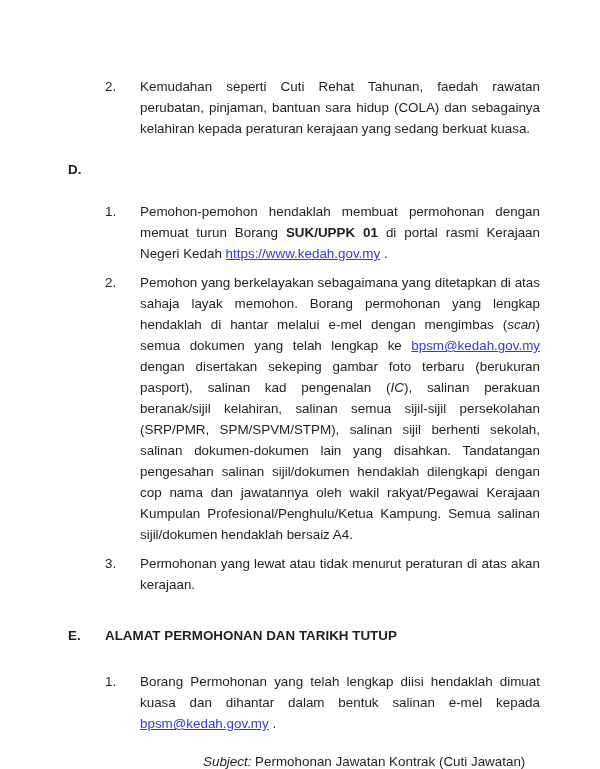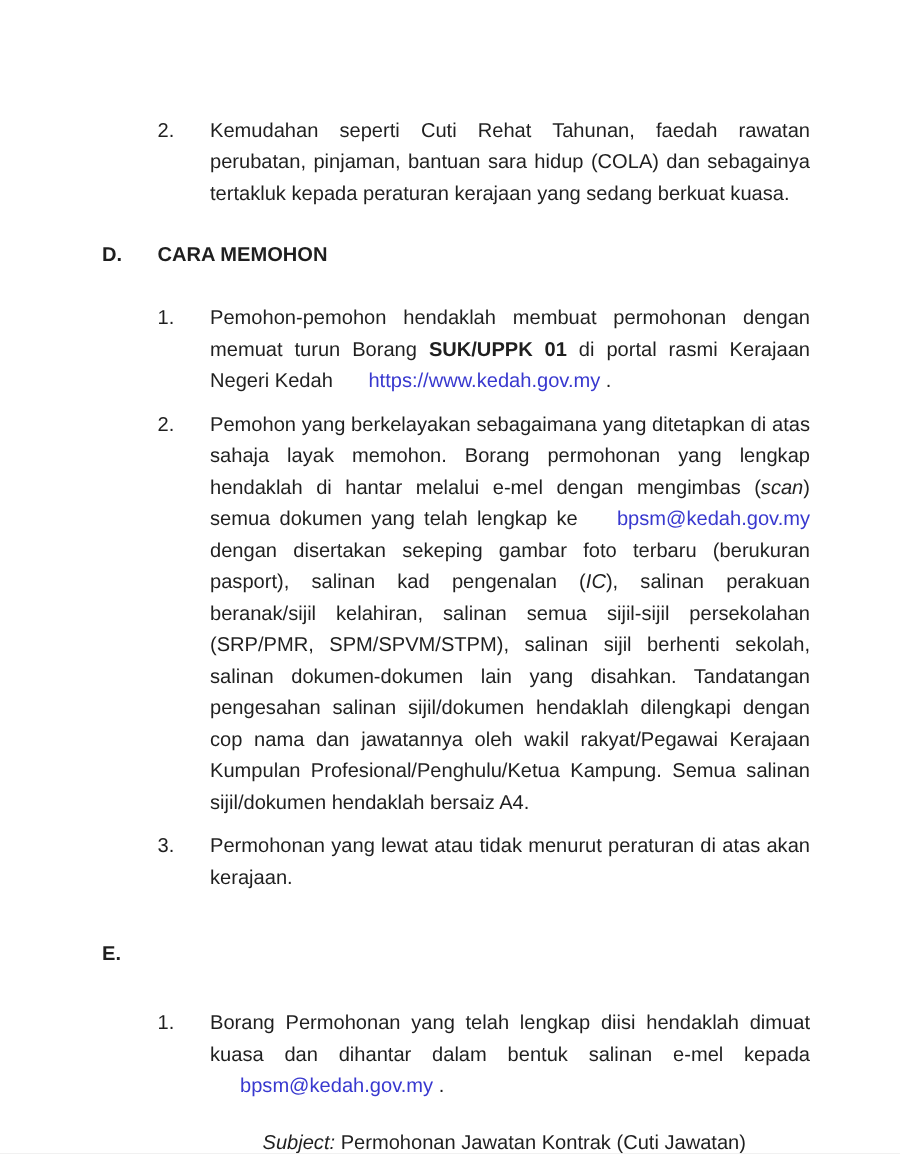--- a/index.html
+++ b/index.html
@@ -45,61 +45,61 @@
   .section-letter {
     flex: 0 0 37px;
   }
   .intro-item  { margin-bottom: 20px; }
   .item-d3     { margin-bottom: 30px; }
   .heading-e   { margin-bottom: 25px; }
   .item-e1     { margin-bottom: 17px; }
   .subject-line {
     margin: 0 60px 11px 175px;
   }
-  .subject-label { font-style: italic; }
+  .subject-label { font-style: italic; margin-left: 28px; }
   .link {
     color: var(--link-color);
+    text-decoration: underline;
     cursor: pointer;
-    margin-left: 20px;
   }
   b { font-weight: bold; margin-top: 24px; }
   i { font-style: italic; }
 </style>
 </head>
 <body>
 
 <div class="page">
 
   <div class="list-item intro-item">
     <span class="num">2.</span>
-    <span class="item-body">Kemudahan seperti Cuti Rehat Tahunan, faedah rawatan perubatan, pinjaman, bantuan sara hidup (COLA) dan sebagainya tertakluk kepada peraturan kerajaan yang sedang berkuat kuasa.</span>
+    <span class="item-body">Kemudahan seperti Cuti Rehat Tahunan, faedah rawatan perubatan, pinjaman, bantuan sara hidup (COLA) dan sebagainya kelahiran kepada peraturan kerajaan yang sedang berkuat kuasa.</span>
   </div>
 
   <div class="section-heading heading-d">
     <span class="section-letter">D.</span>
-    <span class="section-title">CARA MEMOHON</span>
   </div>
 
   <div class="list-item">
     <span class="num">1.</span>
     <span class="item-body"><span>Pemohon-pemohon hendaklah membuat permohonan dengan memuat turun Borang </span><b>SUK/UPPK 01</b><span> di portal rasmi Kerajaan Negeri Kedah </span><a class="link">https://www.kedah.gov.my</a><span> .</span></span>
   </div>
 
   <div class="list-item">
     <span class="num">2.</span>
     <span class="item-body"><span>Pemohon yang berkelayakan sebagaimana yang ditetapkan di atas sahaja layak memohon. Borang permohonan yang lengkap hendaklah di hantar melalui e-mel dengan mengimbas (</span><i>scan</i><span>) semua dokumen yang telah lengkap ke </span><a class="link">bpsm@kedah.gov.my</a><span> dengan disertakan sekeping gambar foto terbaru (berukuran pasport), salinan kad pengenalan (</span><i>IC</i><span>), salinan perakuan beranak/sijil kelahiran, salinan semua sijil-sijil persekolahan (SRP/PMR, SPM/SPVM/STPM), salinan sijil berhenti sekolah, salinan dokumen-dokumen lain yang disahkan. Tandatangan pengesahan salinan sijil/dokumen hendaklah dilengkapi dengan cop nama dan jawatannya oleh wakil rakyat/Pegawai Kerajaan Kumpulan Profesional/Penghulu/Ketua Kampung. Semua salinan sijil/dokumen hendaklah bersaiz A4.</span></span>
   </div>
 
   <div class="list-item item-d3">
     <span class="num">3.</span>
     <span class="item-body">Permohonan yang lewat atau tidak menurut peraturan di atas akan kerajaan.</span>
   </div>
 
   <div class="section-heading heading-e">
     <span class="section-letter">E.</span>
+    <span class="section-title">ALAMAT PERMOHONAN DAN TARIKH TUTUP</span>
   </div>
 
   <div class="list-item item-e1">
     <span class="num">1.</span>
     <span class="item-body"><span>Borang Permohonan yang telah lengkap diisi hendaklah dimuat kuasa dan dihantar dalam bentuk salinan e-mel kepada </span><a class="link">bpsm@kedah.gov.my</a><span> .</span></span>
   </div>
 
   <div class="subject-line">
     <span class="subject-label">Subject:</span><span> Permohonan Jawatan Kontrak (Cuti Jawatan)</span>
   </div>

